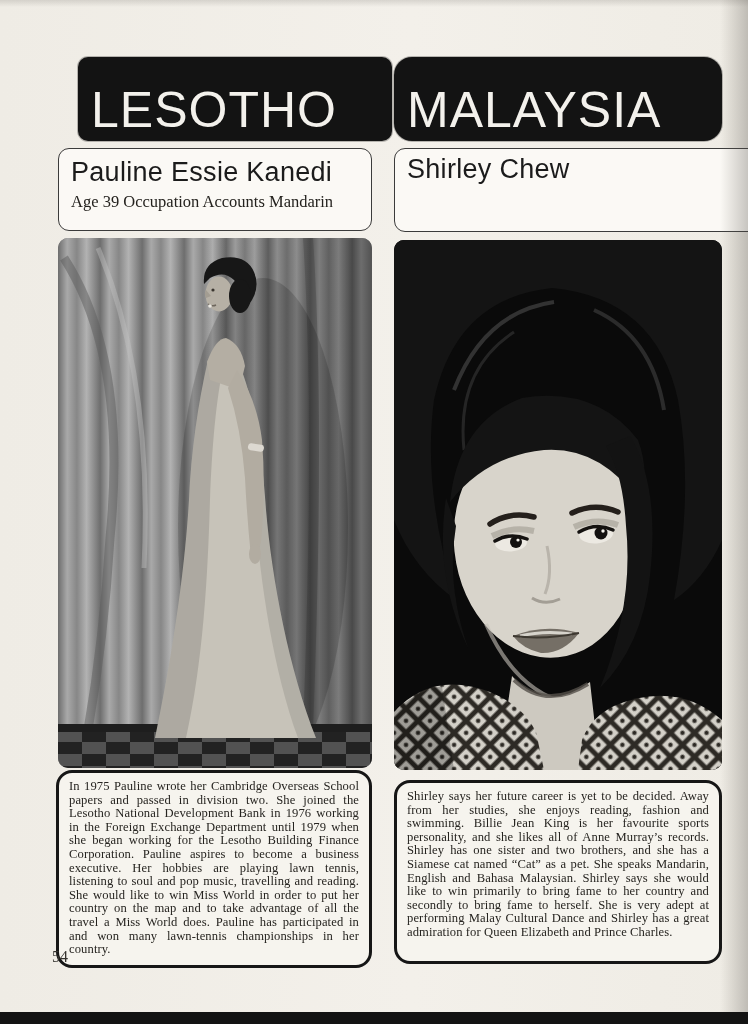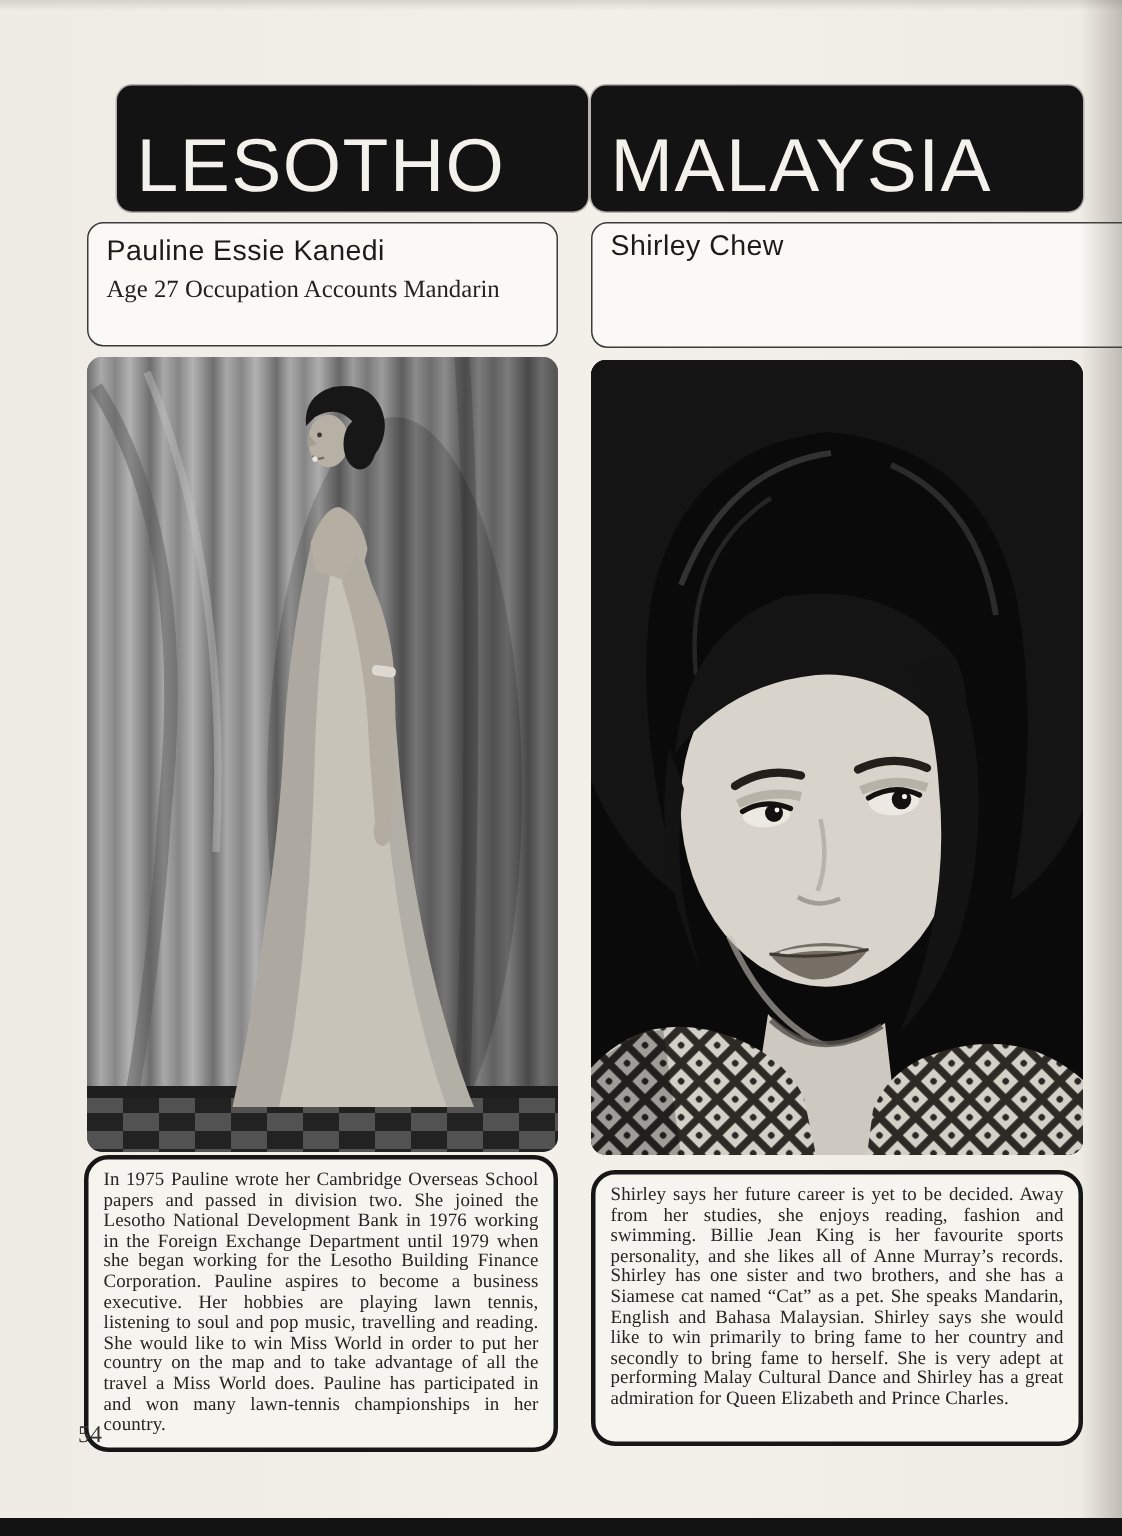--- a/index.html
+++ b/index.html
@@ -36,21 +36,21 @@
     font-weight:400;font-size:50px;line-height:1;
     color:#f3f1ec;letter-spacing:1px;
   }
   .info-box{
     position:absolute;background:#fbf9f5;
     border:1.6px solid #3b3b3b;border-radius:11px;
     padding:9px 12px 8px 12px;box-sizing:border-box;
   }
   .contestant-name{
     font-family:"Liberation Sans", sans-serif;
-    font-size:19px;line-height:1.1;color:#1b1b1b;letter-spacing:.3px;
+    font-size:27px;line-height:1.1;color:#1b1b1b;letter-spacing:.3px;
   }
   .vitals{
     margin-top:4px;font-size:16.5px;line-height:1.18;color:#24221e;
   }
   .vitals .b{font-weight:400;}
   .photo{
     position:absolute;border-radius:10px;overflow:hidden;background:#777;
   }
   .photo svg{display:block;}
   .bio-box{
@@ -73,21 +73,21 @@
   <div class="col">
 
     <div class="banner" style="left:58px;top:57px;width:314px;height:84px;margin-left:20px;">
       <div class="country">LESOTHO</div>
     </div>
 
     <div class="info-box" style="left:58px;top:148px;width:314px;height:83px;">
       <div class="contestant-name">Pauline Essie Kanedi</div>
       <div class="vitals">
         <span class="b">Age</span>
-        <span>27</span>
+        <span>39</span>
         <span class="b">Occupation</span>
         <span>Accounts Mandarin</span>
       </div>
     </div>
 
     <div class="photo" style="left:58px;top:238px;width:314px;height:530px;">
       <svg width="314" height="530" viewBox="0 0 314 530" xmlns="http://www.w3.org/2000/svg">
         <defs>
           <linearGradient id="foldg" x1="0" y1="0" x2="1" y2="0">
             <stop offset="0" stop-color="#6d6d6d"></stop>
@@ -147,21 +147,21 @@
           <circle cx="152" cy="68" r="1.8" fill="#eae7e0"></circle>
         </g>
       </svg>
     </div>
 
     <div class="bio-box" style="left:56px;top:770px;width:316px;min-height:182px;">In 1975 Pauline wrote her Cambridge Overseas School papers and passed in division two. She joined the Lesotho National Development Bank in 1976 working in the Foreign Exchange Department until 1979 when she began working for the Lesotho Building Finance Corporation. Pauline aspires to become a business executive. Her hobbies are playing lawn tennis, listening to soul and pop music, travelling and reading. She would like to win Miss World in order to put her country on the map and to take advantage of all the travel a Miss World does. Pauline has participated in and won many lawn-tennis championships in her country.</div>
   </div>
 
   <div class="col">
 
-    <div class="banner" style="left:394px;top:57px;width:328px;height:84px;">
+    <div class="banner" style="left:394px;top:57px;width:328px;height:84px;border-radius:18px;">
       <div class="country">MALAYSIA</div>
     </div>
 
     <div class="info-box" style="left:394px;top:148px;width:388px;height:84px;padding-top:6px;">
       <div class="contestant-name">Shirley Chew</div>
     </div>
 
     <div class="photo" style="left:394px;top:240px;width:328px;height:530px;">
       <svg width="328" height="530" viewBox="0 0 328 530" xmlns="http://www.w3.org/2000/svg">
         <defs>

